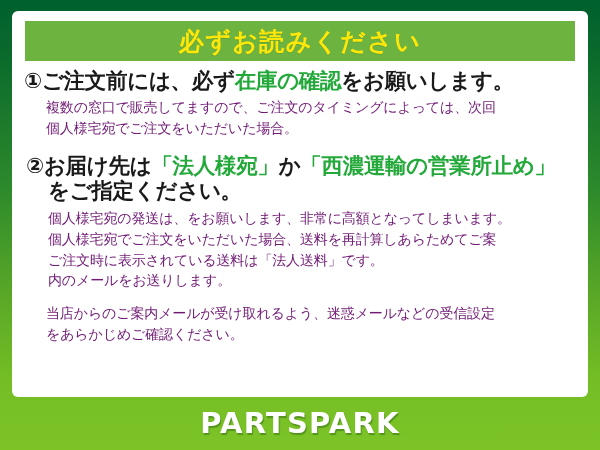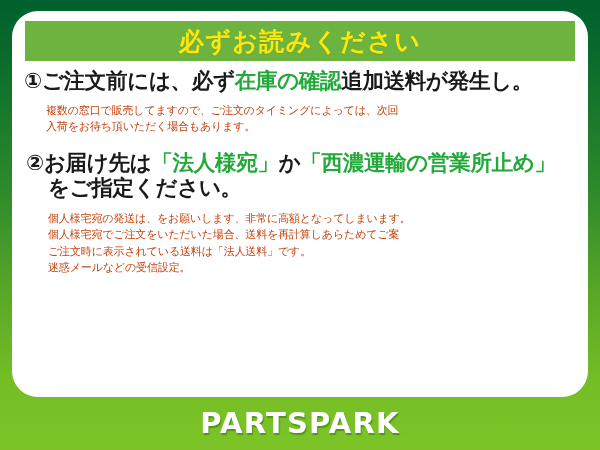--- a/index.html
+++ b/index.html
@@ -32,21 +32,21 @@
 
   
   #panel {
     position: absolute;
     left: 12px;
     top: 11px;
     width: 576px;
     height: 386px;
     box-sizing: border-box;
     background: #ffffff;
-    border-radius: 26px;
+    border-radius: 6px;
     overflow: hidden;
   }
 
   
   #header-bar {
     position: absolute;
     left: 13px;
     top: 10px;
     width: 550px;
     height: 40px;
@@ -95,26 +95,26 @@
     color: #1a1a1a;
     font-size: 21.5px;
     font-weight: bold;
     line-height: 1.22;
     letter-spacing: -0.3px;
     padding-left: 22px;
     white-space: nowrap;
     font-family: Liberation Mono, monospace;
   }
   .item-body {
-    color: #c2410c;
-    font-size: 11px;
+    color: #701a75;
+    font-size: 14px;
     line-height: 1.48;
     letter-spacing: -0.15px;
     padding-left: 22px;
-    margin-top: 9px;
+    margin-top: 3px;
     white-space: nowrap;
   }
   .item-body div {
     white-space: nowrap;
   }
 
   #item-1 { margin-bottom: 14px; }
   #item-2 { margin-bottom: 12px; padding-left: 14px; }
   #item-3 { margin-bottom: 0; }
 
@@ -146,42 +146,46 @@
   <div id="panel">
 
     <div id="header-bar">
       <span id="header-title">必ずお読みください</span>
     </div>
 
     <div id="items">
 
       <div class="item" id="item-1">
         <div class="item-heading">
-          <span class="marker">①</span><span>ご注文前には、必ず</span><span class="hl">在庫の確認</span><span>追加送料が発生し。</span>
+          <span class="marker">①</span><span>ご注文前には、必ず</span><span class="hl">在庫の確認</span><span>をお願いします。</span>
         </div>
         <div class="item-body">
           <div>複数の窓口で販売してますので、ご注文のタイミングによっては、次回</div>
-          <div>入荷をお待ち頂いただく場合もあります。</div>
+          <div>個人様宅宛でご注文をいただいた場合。</div>
         </div>
       </div>
 
       <div class="item" id="item-2">
         <div class="item-heading">
           <span class="marker">②</span><span>お届け先は</span><span class="hl">「法人様宛」</span><span>か</span><span class="hl">「西濃運輸の営業所止め」</span>
         </div>
         <div class="item-heading-line2">をご指定ください。</div>
         <div class="item-body">
           <div>個人様宅宛の発送は、をお願いします、非常に高額となってしまいます。</div>
           <div>個人様宅宛でご注文をいただいた場合、送料を再計算しあらためてご案</div>
           <div>ご注文時に表示されている送料は「法人送料」です。</div>
-          <div>迷惑メールなどの受信設定。</div>
+          <div>内のメールをお送りします。</div>
         </div>
       </div>
 
       <div class="item" id="item-3">
+        <div class="item-body">
+          <div>当店からのご案内メールが受け取れるよう、迷惑メールなどの受信設定</div>
+          <div>をあらかじめご確認ください。</div>
+        </div>
       </div>
 
     </div>
   </div>
 
   <div id="footer">
     <span id="brand">PARTSPARK</span>
   </div>
 
 </div>

